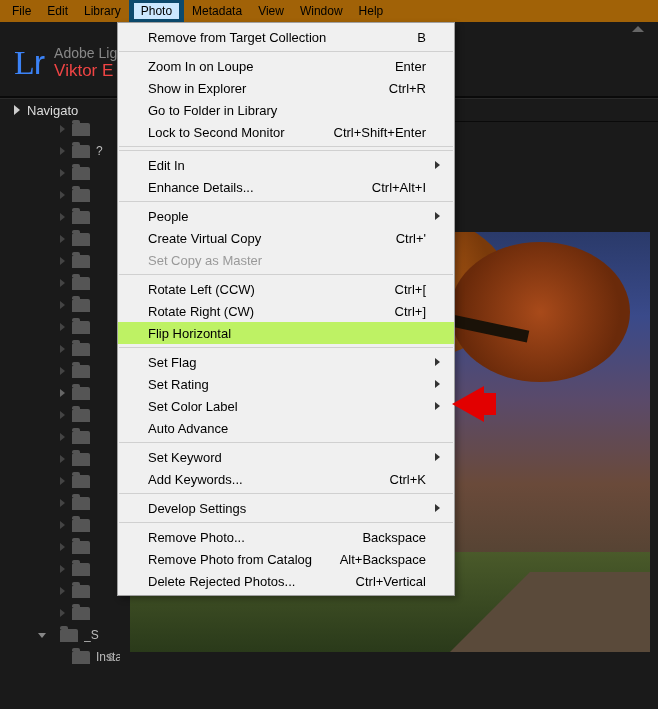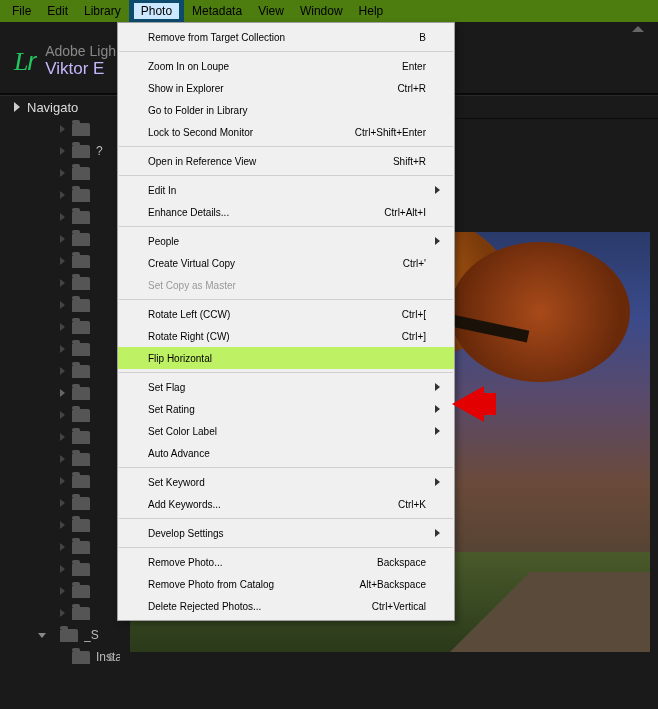--- a/index.html
+++ b/index.html
@@ -1,26 +1,26 @@
 <!DOCTYPE html>
 <html><head>
 <meta charset="utf-8">
 <style>
   * { box-sizing: border-box; margin: 0; padding: 0; font-family: "Segoe UI", Tahoma, sans-serif; }
   body { width: 658px; height: 709px; background: #1a1a1a; position: relative; overflow: hidden; }
-  .menubar { background: #4d7c0f; height: 22px; display: flex; align-items: center; padding: 0 4px; font-size: 12px; color: #000; }
+  .menubar { background: #a16207; height: 22px; display: flex; align-items: center; padding: 0 4px; font-size: 12px; color: #000; }
   .menubar .item { padding: 2px 8px; cursor: default; }
   .menubar .item.active { background: #cce8ff; border: 5px solid #0c4a6e; padding: 1px 7px; }
   .topstrip { background: #1a1a1a; height: 15px; position: relative; }
   .topstrip .tri { position: absolute; right: 14px; top: 4px; width: 0; height: 0; border-left: 6px solid transparent; border-right: 6px solid transparent; border-bottom: 6px solid #666; }
   .header { background: #1a1a1a; padding: 6px 14px 14px 14px; color: #ccc; display: flex; align-items: center; gap: 10px; }
-  .logo { font-family: serif; font-size: 26px; color: #22c55e; letter-spacing: -1px; font-style: italic; }
+  .logo { font-family: serif; font-size: 34px; color: #3b82f6; letter-spacing: -1px; }
   .logo .r { font-weight: normal; }
   .htext .small { font-size: 14px; color: #888; text-align: right; }
-  .htext .big { font-size: 17px; color: #c4b5fd; }
+  .htext .big { font-size: 17px; color: #ef4444; }
   .panel-sep { height: 2px; background: #0a0a0a; }
   .nav-head { background: #1a1a1a; height: 24px; display: flex; align-items: center; padding: 0 14px; border-top: 1px solid #2a2a2a; border-bottom: 1px solid #0a0a0a; }
   .nav-head .tri { width: 0; height: 0; border-top: 5px solid transparent; border-bottom: 5px solid transparent; border-left: 6px solid #ccc; margin-right: 7px; }
   .nav-head .label { color: #ddd; font-size: 13px; }
   .sidebar { position: absolute; left: 0; top: 118px; width: 120px; bottom: 0; background: #1a1a1a; }
   .folder-row { height: 22px; display: flex; align-items: center; padding-left: 72px; position: relative; }
   .folder-row.depth0 { padding-left: 60px; }
   .folder-row .tri { position: absolute; left: 60px; width: 0; height: 0; border-top: 4px solid transparent; border-bottom: 4px solid transparent; border-left: 5px solid #666; }
   .folder-row.depth0 .tri { left: 38px; }
   .folder-row.expanded .tri { border-left: 4px solid transparent; border-right: 4px solid transparent; border-top: 5px solid #888; border-bottom: none; }
@@ -39,21 +39,21 @@
   .photo .b2 { left: 180px; top: 60px; width: 180px; height: 12px; transform: rotate(12deg); }
   .photo .b3 { left: 140px; top: 130px; width: 100px; height: 10px; transform: rotate(-35deg); }
   .photo .foliage { position: absolute; border-radius: 50%; }
   .photo .f1 { left: 20px; top: -10px; width: 180px; height: 140px; background: radial-gradient(circle,#b85a1a 0%,#8a3a0a 70%); }
   .photo .f2 { left: 160px; top: -20px; width: 220px; height: 150px; background: radial-gradient(circle,#c86a1a 0%,#7a3a0a 70%); }
   .photo .f3 { left: 320px; top: 10px; width: 180px; height: 140px; background: radial-gradient(circle,#a84a1a 0%,#6a2a0a 70%); }
   .photo .grass { position: absolute; left: 0; bottom: 0; width: 100%; height: 100px; background: linear-gradient(180deg,#4a5a2a 0%,#2a3a1a 100%); }
   .photo .path { position: absolute; right: 0; bottom: 0; width: 200px; height: 80px; background: #5a4a3a; clip-path: polygon(40% 0%, 100% 0%, 100% 100%, 0% 100%); }
   .photo .lights { position: absolute; left: 60px; bottom: 90px; width: 300px; height: 20px; }
   .photo .lights span { display: inline-block; width: 6px; height: 6px; background: #ffcc44; border-radius: 50%; margin-right: 24px; box-shadow: 0 0 8px #ffcc44; }
-  .dropdown { position: absolute; left: 117px; top: 22px; width: 338px; background: #f0f0f0; border: 1px solid #a0a0a0; box-shadow: 3px 3px 6px rgba(0,0,0,0.3); font-size: 10px; color: #000; padding: 3px 0; z-index: 10; text-align: center; }
+  .dropdown { position: absolute; left: 117px; top: 22px; width: 338px; background: #f0f0f0; border: 1px solid #a0a0a0; box-shadow: 3px 3px 6px rgba(0,0,0,0.3); font-size: 13px; color: #000; padding: 3px 0; z-index: 10; text-align: center; }
   .dropdown .mi { height: 22px; display: flex; align-items: center; padding: 0 28px 0 30px; position: relative; cursor: default; }
   .dropdown .mi .sc { position: absolute; right: 28px; color: #000; }
   .dropdown .mi .sub { position: absolute; right: 14px; width: 0; height: 0; border-top: 4px solid transparent; border-bottom: 4px solid transparent; border-left: 5px solid #333; }
   .dropdown .mi.highlight { background: #bef264; }
   .dropdown .mi.disabled { color: #999; }
   .dropdown .sep { height: 1px; background: #d0d0d0; margin: 3px 1px; }
   .arrow { position: absolute; left: 452px; top: 386px; width: 0; height: 0; border-top: 18px solid transparent; border-bottom: 18px solid transparent; border-right: 32px solid #e20000; z-index: 20; }
   .arrow::after { content:''; position: absolute; left: 30px; top: -11px; width: 14px; height: 22px; background: #e20000; }
 </style>
 </head>
@@ -247,24 +247,20 @@
       <span class="sc">Ctrl+R</span>
     </div>
     <div class="mi">
       <span>Go to Folder in Library</span>
     </div>
     <div class="mi">
       <span>Lock to Second Monitor</span>
       <span class="sc">Ctrl+Shift+Enter</span>
     </div>
     <div class="sep"></div>
-    <div class="mi">
-      <span>Open in Reference View</span>
-      <span class="sc">Shift+R</span>
-    </div>
     <div class="sep"></div>
     <div class="mi">
       <span>Edit In</span>
       <span class="sub"></span>
     </div>
     <div class="mi">
       <span>Enhance Details...</span>
       <span class="sc">Ctrl+Alt+I</span>
     </div>
     <div class="sep"></div>

